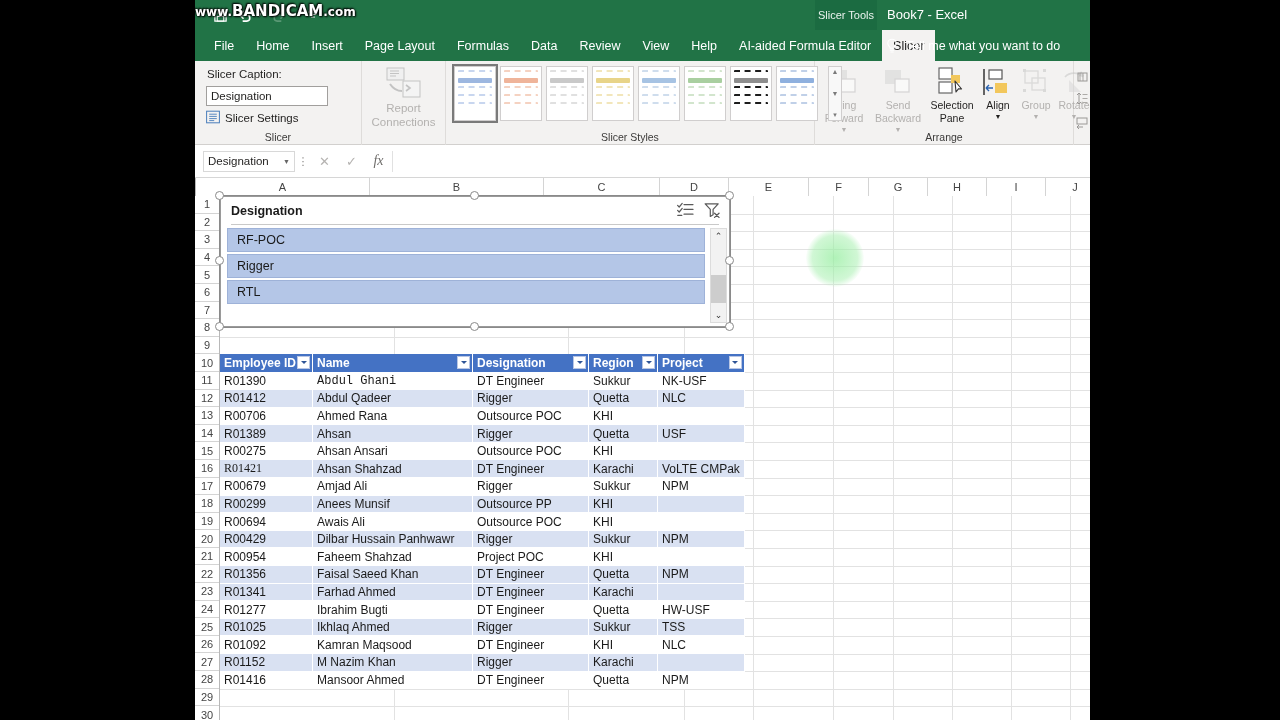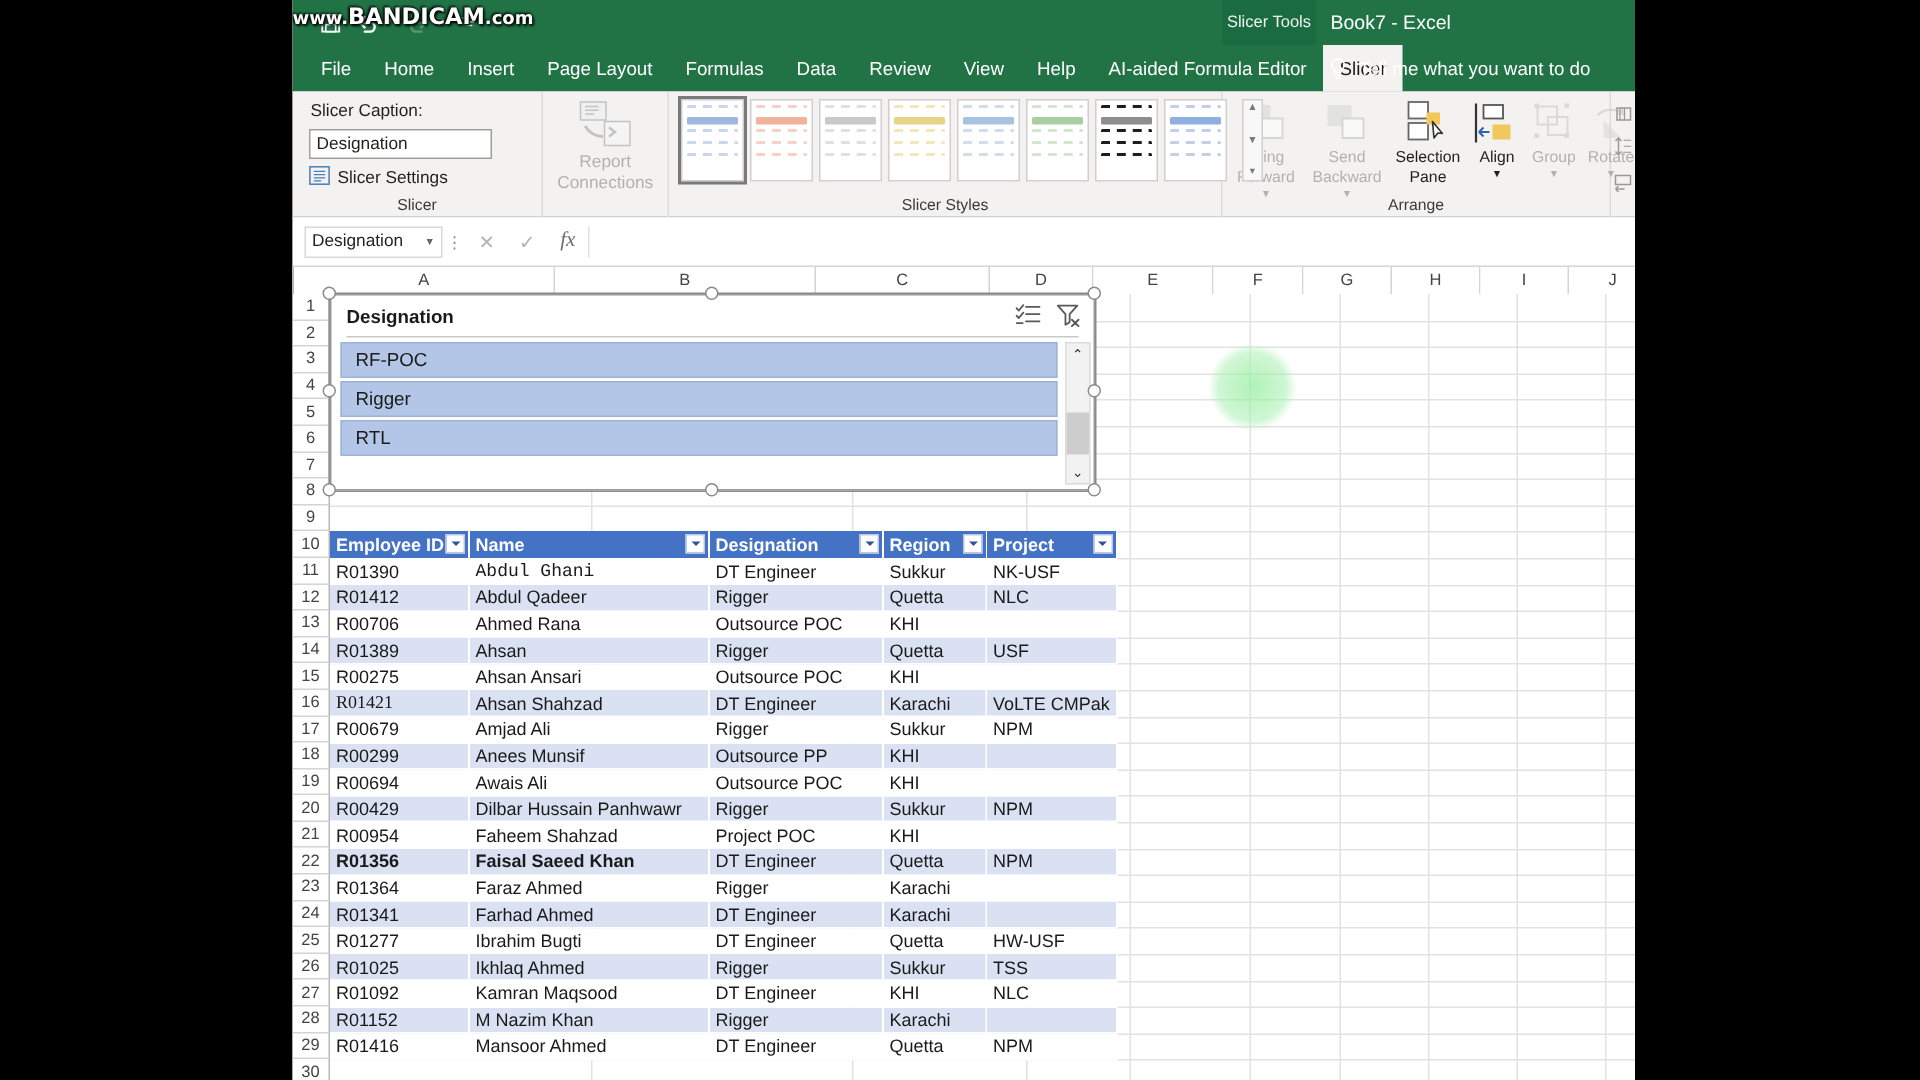--- a/index.html
+++ b/index.html
@@ -973,32 +973,25 @@
                 <td style="width: 80px;">NPM</td>
               </tr>
               <tr class="even">
                 <td style="width: 80px;">R00954</td>
                 <td style="width: 160px;">Faheem Shahzad</td>
                 <td style="width: 116px;">Project POC</td>
                 <td style="width: 69px;">KHI</td>
                 <td style="width: 80px;"></td>
               </tr>
               <tr class="odd">
-                <td style="width: 80px; font-weight: bold;">R01356</td>
-                <td style="width: 160px; font-weight: bold;">Faisal Saeed Khan</td>
+                <td style="width: 80px;">R01356</td>
+                <td style="width: 160px;">Faisal Saeed Khan</td>
                 <td style="width: 116px;">DT Engineer</td>
                 <td style="width: 69px;">Quetta</td>
                 <td style="width: 80px;">NPM</td>
-              </tr>
-              <tr class="even">
-                <td style="width: 80px;">R01364</td>
-                <td style="width: 160px;">Faraz Ahmed</td>
-                <td style="width: 116px;">Rigger</td>
-                <td style="width: 69px;">Karachi</td>
-                <td style="width: 80px;"></td>
               </tr>
               <tr class="odd">
                 <td style="width: 80px;">R01341</td>
                 <td style="width: 160px;">Farhad Ahmed</td>
                 <td style="width: 116px;">DT Engineer</td>
                 <td style="width: 69px;">Karachi</td>
                 <td style="width: 80px;"></td>
               </tr>
               <tr class="even">
                 <td style="width: 80px;">R01277</td>

